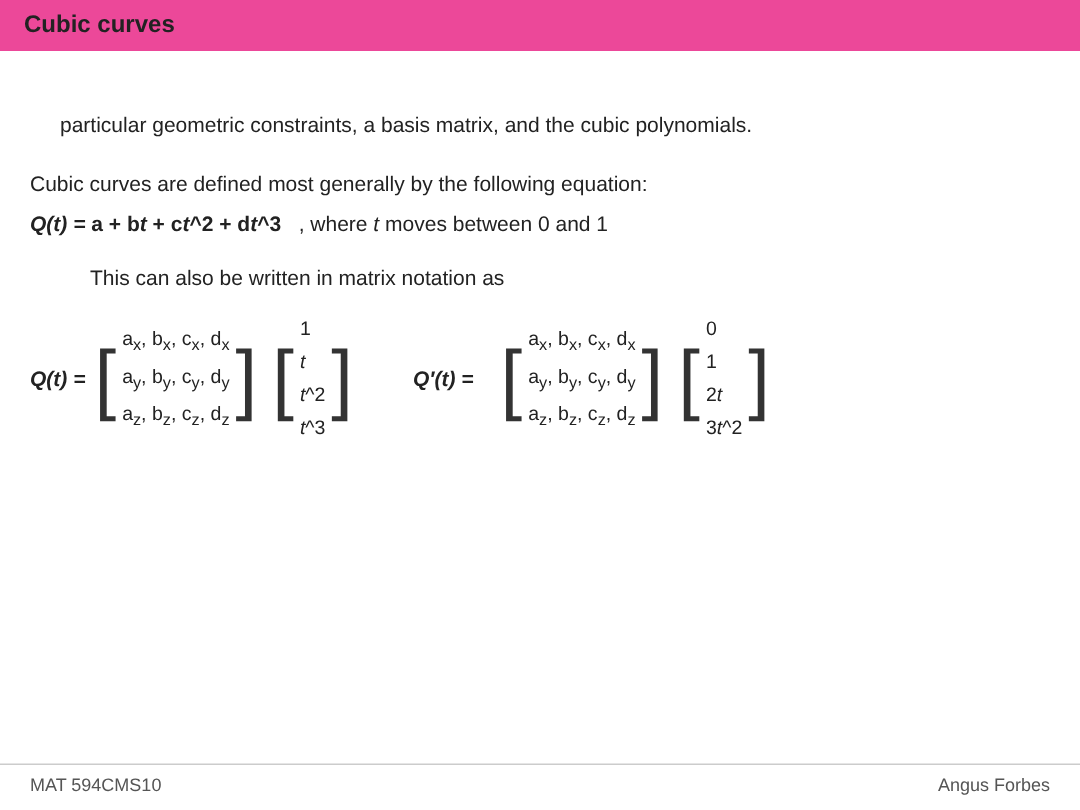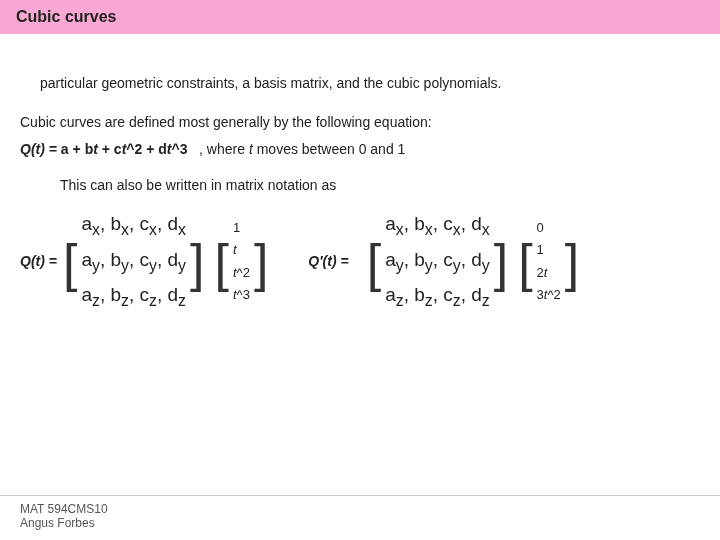--- a/index.html
+++ b/index.html
@@ -7,21 +7,21 @@
       width: 720px;
       height: 540px;
       background: #ffffff;
       font-family: Arial, Helvetica, sans-serif;
       font-size: 14px;
       color: #222;
       overflow: hidden;
     }
 
     .header {
-      background: #f9a8d4;
+      background: #ec4899;
       padding: 8px 16px;
       font-size: 16px;
       font-weight: bold;
       color: #222;
     }
 
     .content {
       padding: 18px 20px 10px 20px;
     }
 
@@ -39,21 +39,21 @@
       margin: 8px 0;
     }
 
     .bold { font-weight: bold; }
     .italic { font-style: italic; }
 
     .matrix-cells {
       display: flex;
       flex-direction: column;
       line-height: 1.7;
-      font-size: 19px;
+      font-size: 13px;
       padding: 2px 4px;
     }
 
     .vector-cells {
       display: flex;
       flex-direction: column;
       line-height: 1.7;
       font-size: 13px;
       padding: 2px 4px;
     }
@@ -63,21 +63,20 @@
       bottom: 10px;
       left: 0;
       right: 0;
       display: flex;
       justify-content: space-between;
       padding: 0 20px;
       font-size: 12px;
       color: #555;
       border-top: 1px solid #ccc;
       padding-top: 6px;
-      flex-direction: column;
     }
 
     .also-written {
       margin-bottom: 10px;
       line-height: 1.5;
       margin-left: 40px;
     }
 
     .two-matrices {
       display: flex;

